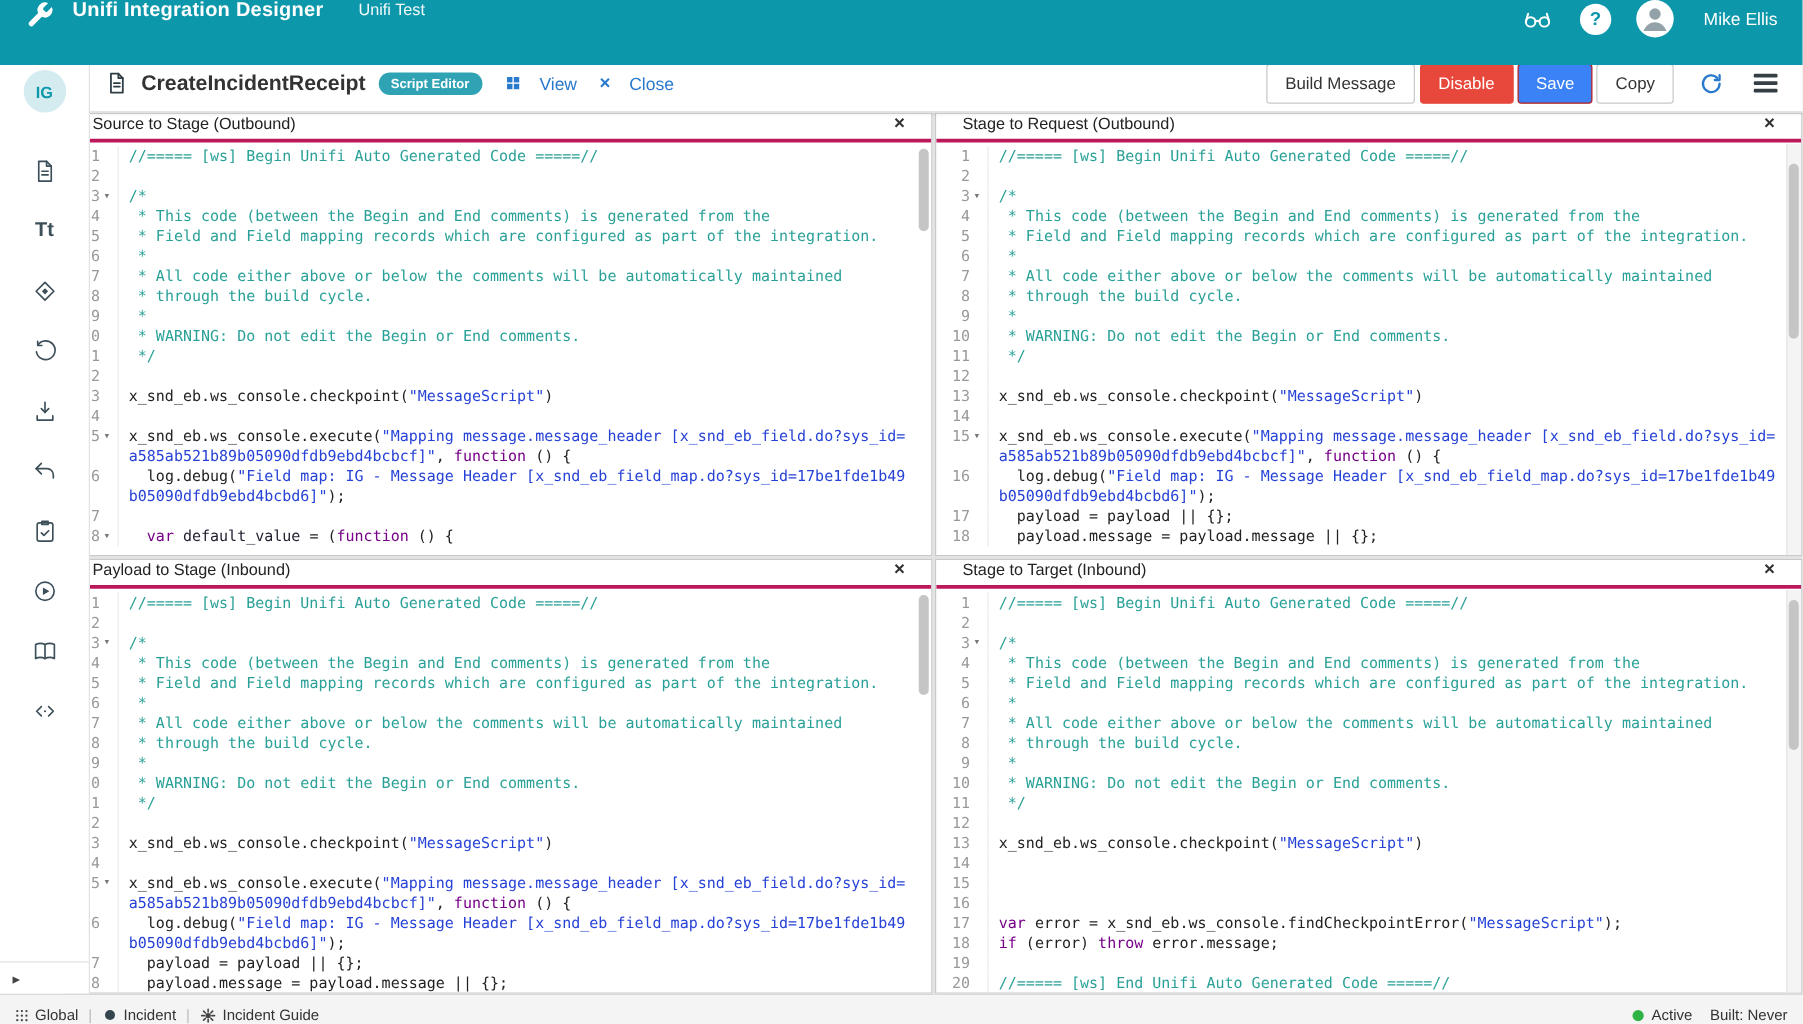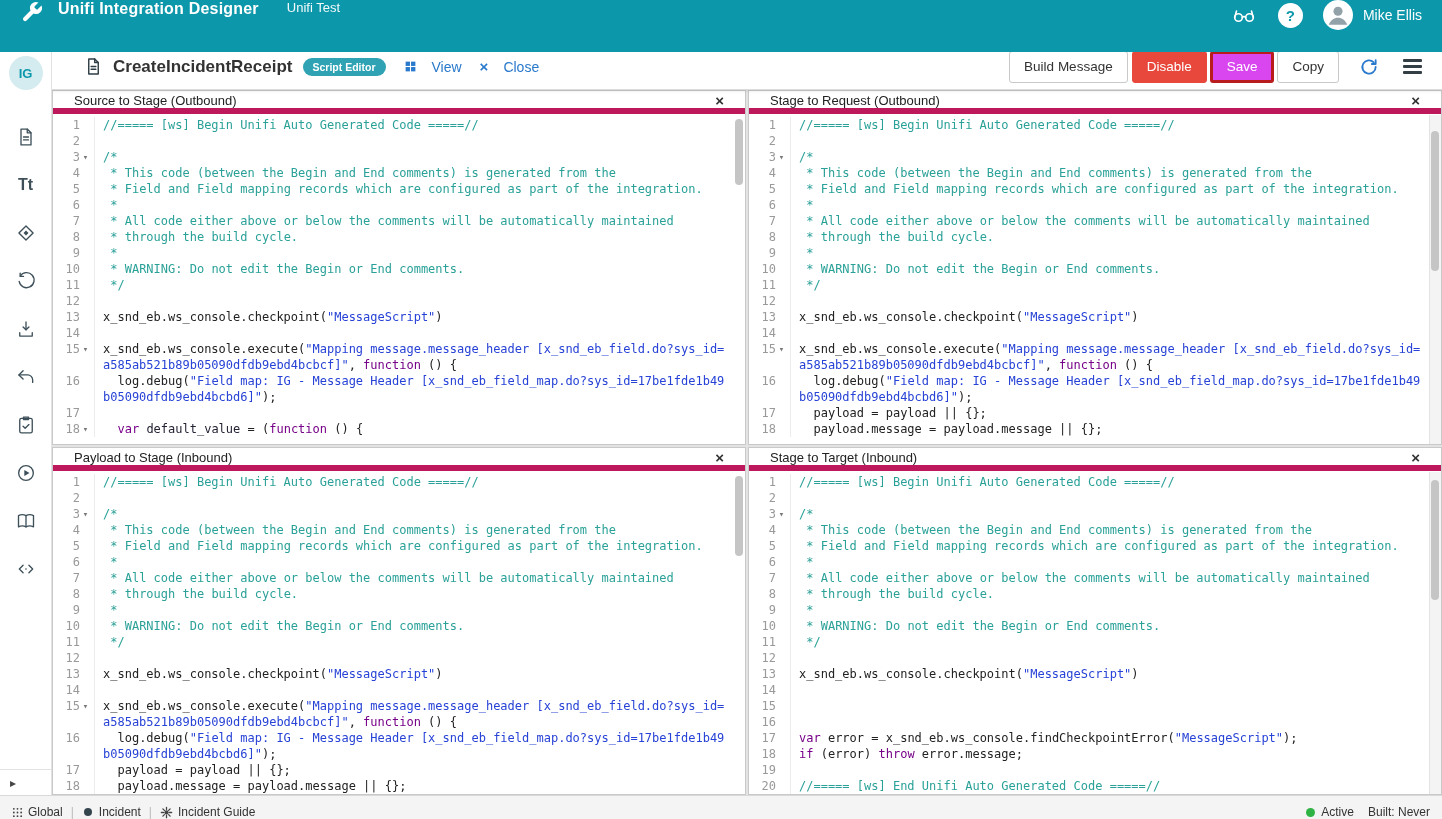--- a/index.html
+++ b/index.html
@@ -5,53 +5,53 @@
   *{margin:0;padding:0;box-sizing:border-box}
   html,body{width:1442px;height:819px;overflow:hidden;background:#fff;font-family:"Liberation Sans",sans-serif}
 
   
   .navbar{position:absolute;top:0;left:0;right:0;height:52px;background:#0d97ab;display:flex;align-items:flex-start;color:#fff;padding:0 20px;z-index:40}
   .nav-logo{display:flex;align-items:center}
   .nav-title{font-size:16px;font-weight:700;margin-left:14px;letter-spacing:.2px}
   .nav-env{font-size:13px;margin-left:28px;opacity:.95}
   .nav-right{margin-left:auto;display:flex;align-items:center;gap:20px}
   .help-circle{width:25px;height:25px;border-radius:50%;background:#fff;color:#0d97ab;font-weight:700;font-size:15px;display:flex;align-items:center;justify-content:center;cursor:pointer}
-  .nav-user{display:flex;align-items:center;gap:10px;cursor:pointer}
+  .nav-user{display:flex;align-items:center;gap:24px;cursor:pointer}
   .avatar{width:30px;height:30px;border-radius:50%;background:#fff;display:flex;align-items:center;justify-content:center;overflow:hidden}
   .user-name{font-size:14px}
 
   
   .toolbar{position:absolute;top:44px;left:52px;right:0;height:46px;background:#fff;display:flex;align-items:center;padding:0 16px 0 32px;border-bottom:1px solid #dcdcdc;box-shadow:0 1px 3px rgba(0,0,0,.10);z-index:30}
   .doc-title{font-size:17px;font-weight:700;color:#333;margin-left:10px}
   .badge{background:#2fa3b4;color:#fff;font-size:10.5px;font-weight:700;border-radius:10px;padding:3px 10px;margin-left:10px;white-space:nowrap}
   .tb-link{display:flex;align-items:center;gap:15px;color:#2979cc;font-size:14px;margin-left:18px;cursor:pointer}
   .tb-link .x{font-weight:700;font-size:15px}
   .tb-buttons{margin-left:auto;display:flex;align-items:center}
   .btn{height:32px;border-radius:3px;font-size:13.5px;padding:0 14px;display:flex;align-items:center;cursor:pointer;white-space:nowrap}
   .btn-plain{background:#fff;border:1px solid #c9c9c9;color:#333}
   .btn-danger{background:#e8483c;border:1px solid #e8483c;color:#fff;margin-left:4px}
-  .btn-primary{background:#d946ef;border:3px solid #b91c1c;color:#fff;margin-left:3px}
+  .btn-primary{background:#3b82f6;border:1px solid #b91c1c;color:#fff;margin-left:3px}
   .btn-copy{margin-left:3px}
   .tb-refresh{margin-left:20px;cursor:pointer;display:flex;align-items:center}
   .hamburger{margin-left:20px;display:flex;flex-direction:column;gap:3.5px;cursor:pointer;padding:4px}
   .hamburger span{display:block;width:19px;height:2.5px;background:#343f45;border-radius:1px}
 
   
-  .sidebar{position:absolute;top:44px;left:0;bottom:24px;width:52px;background:#fff;border-right:1px solid #e2e2e2;display:flex;flex-direction:column;align-items:center;z-index:35}
+  .sidebar{position:absolute;top:44px;left:0;bottom:24px;width:72px;background:#fff;border-right:1px solid #e2e2e2;display:flex;flex-direction:column;align-items:center;z-index:35}
   .ws-badge{width:34px;height:34px;border-radius:50%;background:#d4ecf0;color:#0d97ab;font-weight:700;font-size:13px;display:flex;align-items:center;justify-content:center;margin-top:12px;cursor:pointer}
   .side-icons{display:flex;flex-direction:column;gap:26px;margin-top:36px;align-items:center}
   .side-icon{width:22px;height:22px;color:#3d4f59;display:flex;align-items:center;justify-content:center;cursor:pointer}
   .side-icon svg{stroke:currentColor;fill:none;stroke-width:1.6;stroke-linecap:round;stroke-linejoin:round}
   .tt{font-size:16px;font-weight:700;color:#3d4f59}
   .side-bottom{margin-top:auto;width:100%;height:26px;border-top:1px solid #e2e2e2;display:flex;align-items:center;padding-left:10px;color:#444;font-size:12px;cursor:pointer}
 
   
   .main{position:absolute;top:90px;left:52px;right:0;bottom:24px;display:grid;grid-template-columns:1fr 1fr;grid-template-rows:355px 1fr;gap:2px;background:#e3e3e3}
   .panel{background:#fff;border:1px solid #c9c9c9;display:flex;flex-direction:column;overflow:hidden;position:relative}
-  .panel-header{flex:0 0 23px;display:flex;align-items:flex-end;padding:0 21px;border-bottom:6px solid #be185d;font-size:13px;color:#222;background:#fff}
+  .panel-header{flex:0 0 23px;display:flex;align-items:flex-start;padding:0 21px;border-bottom:3px solid #be185d;font-size:13px;color:#222;background:#fff}
   .panel-close{margin-left:auto;color:#333;font-weight:700;font-size:15px;line-height:1;cursor:pointer}
   .code-lines{flex:1;overflow:hidden;padding-top:3px;font-family:"DejaVu Sans Mono",monospace;font-size:12px;line-height:16px;color:#222;cursor:text}
   .cl{display:flex;align-items:stretch}
   .gut{flex:0 0 42px;display:flex;justify-content:flex-end;align-items:flex-start;padding-right:3px;border-right:1px solid #ececec;color:#999;user-select:none}
   .ln{min-width:22px;text-align:right}
   .fold{width:11px;font-size:9px;color:#777;text-align:center;line-height:16px}
   .src{flex:1;padding-left:8px;padding-right:14px;white-space:pre-wrap;word-break:break-all}
   .tk-cm{color:#2aa198}
   .tk-st{color:#2742d6}
   .tk-kw{color:#770088}

